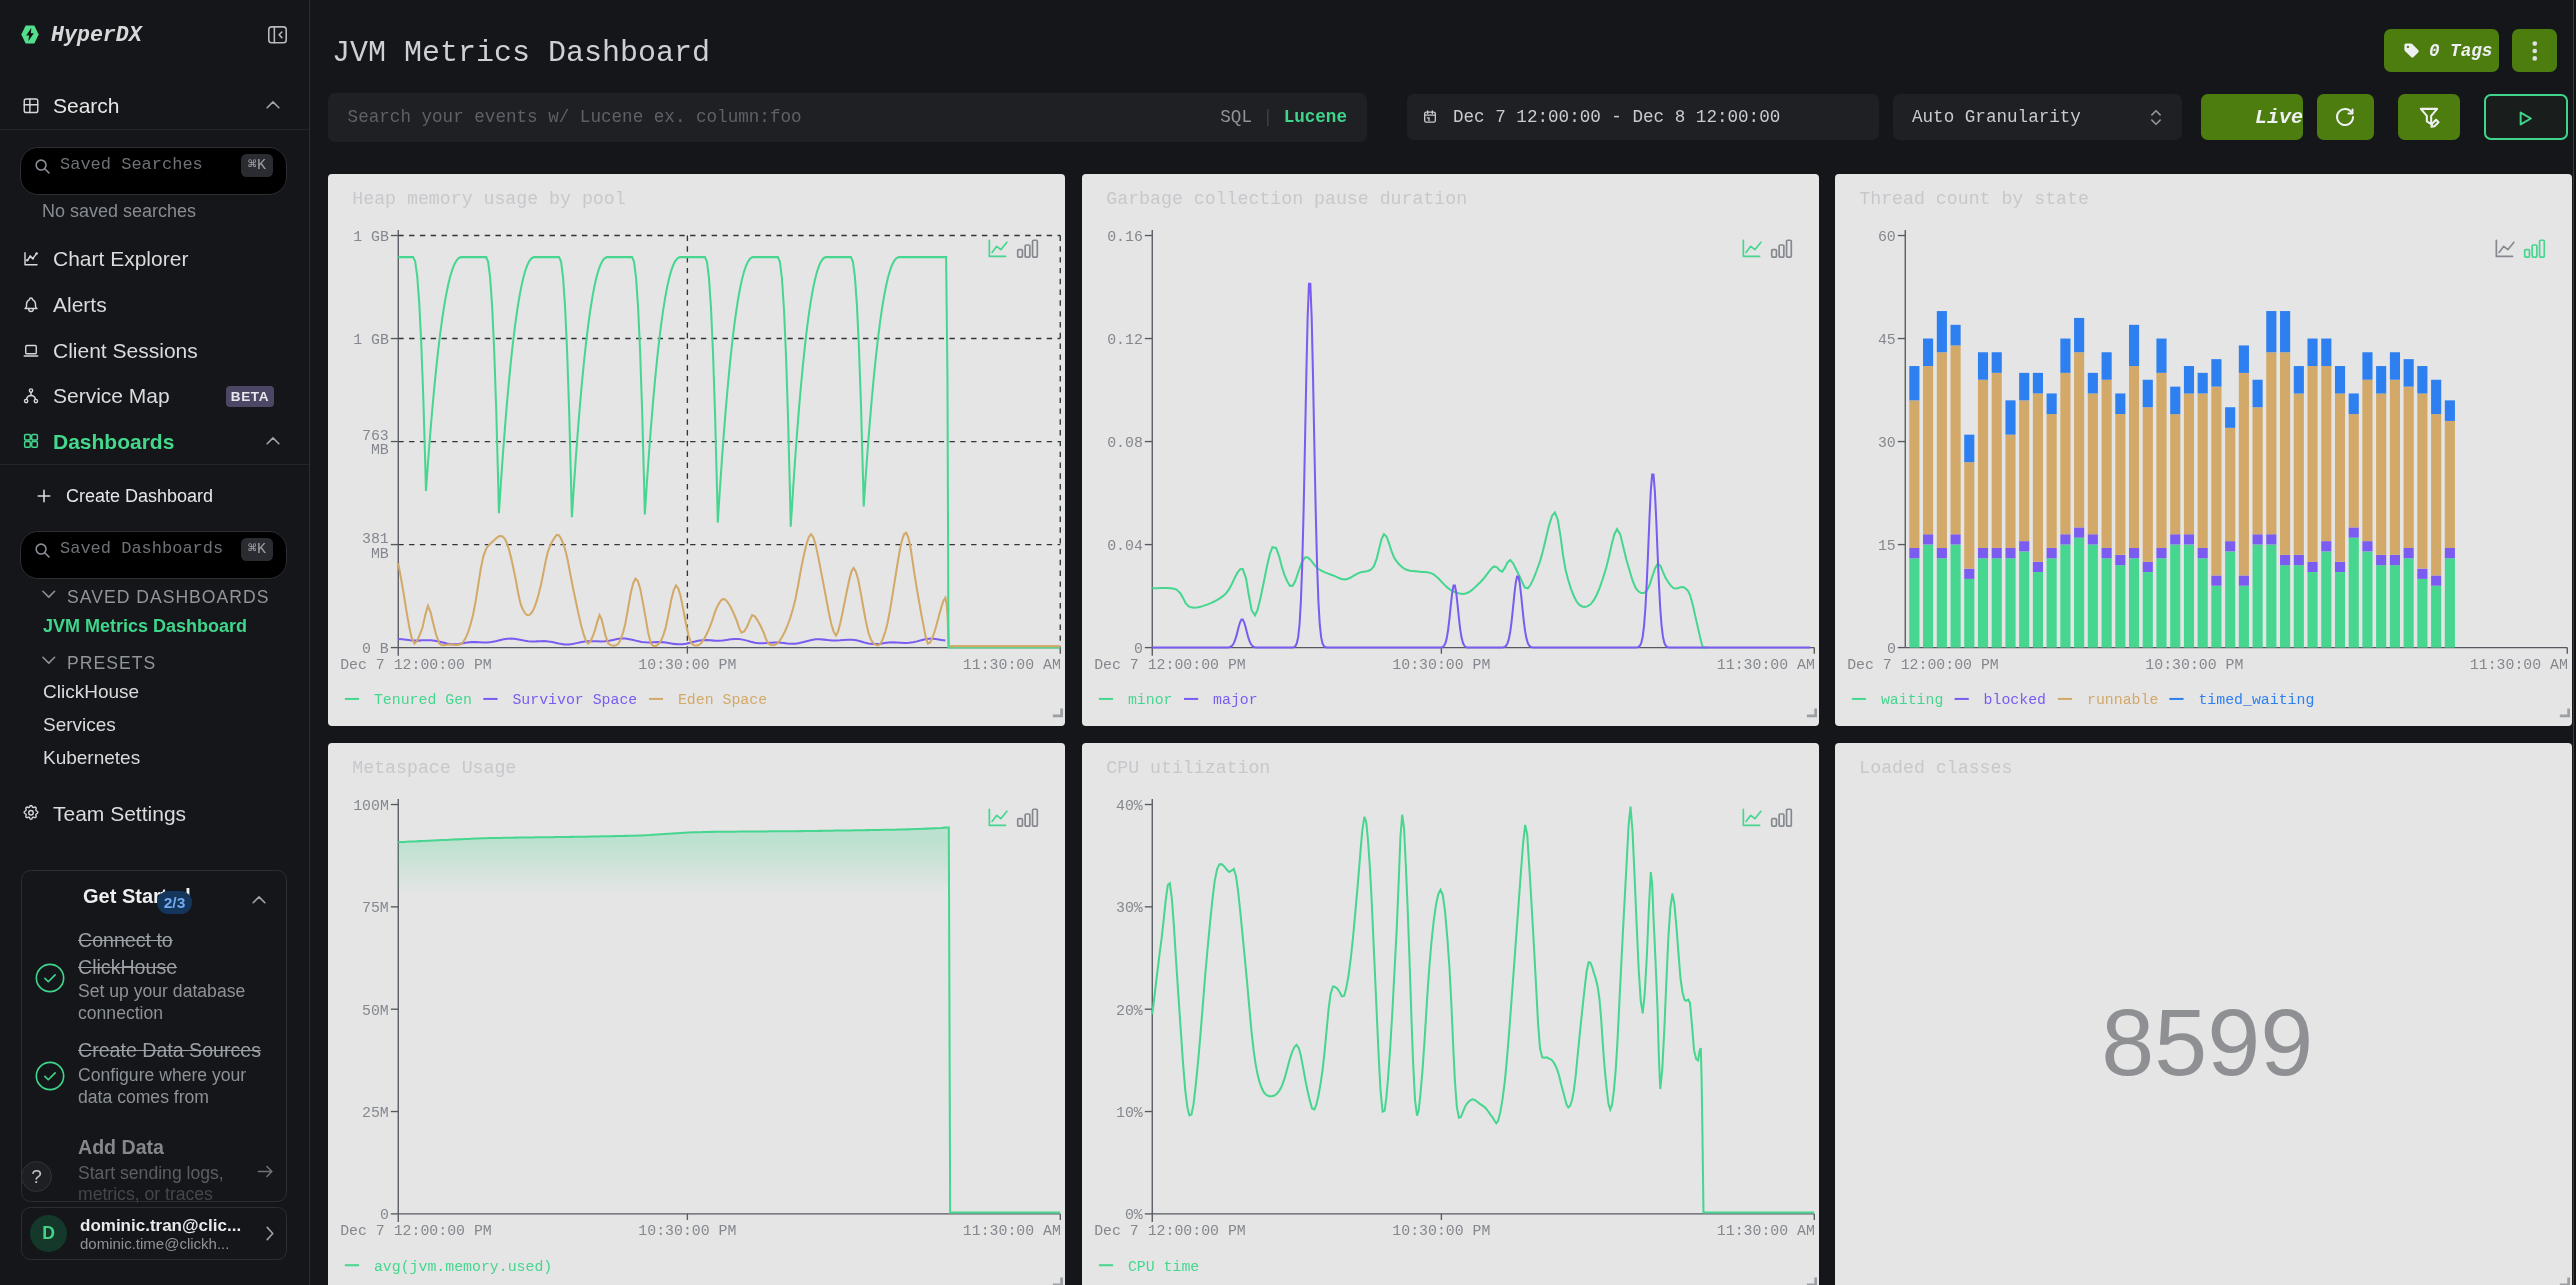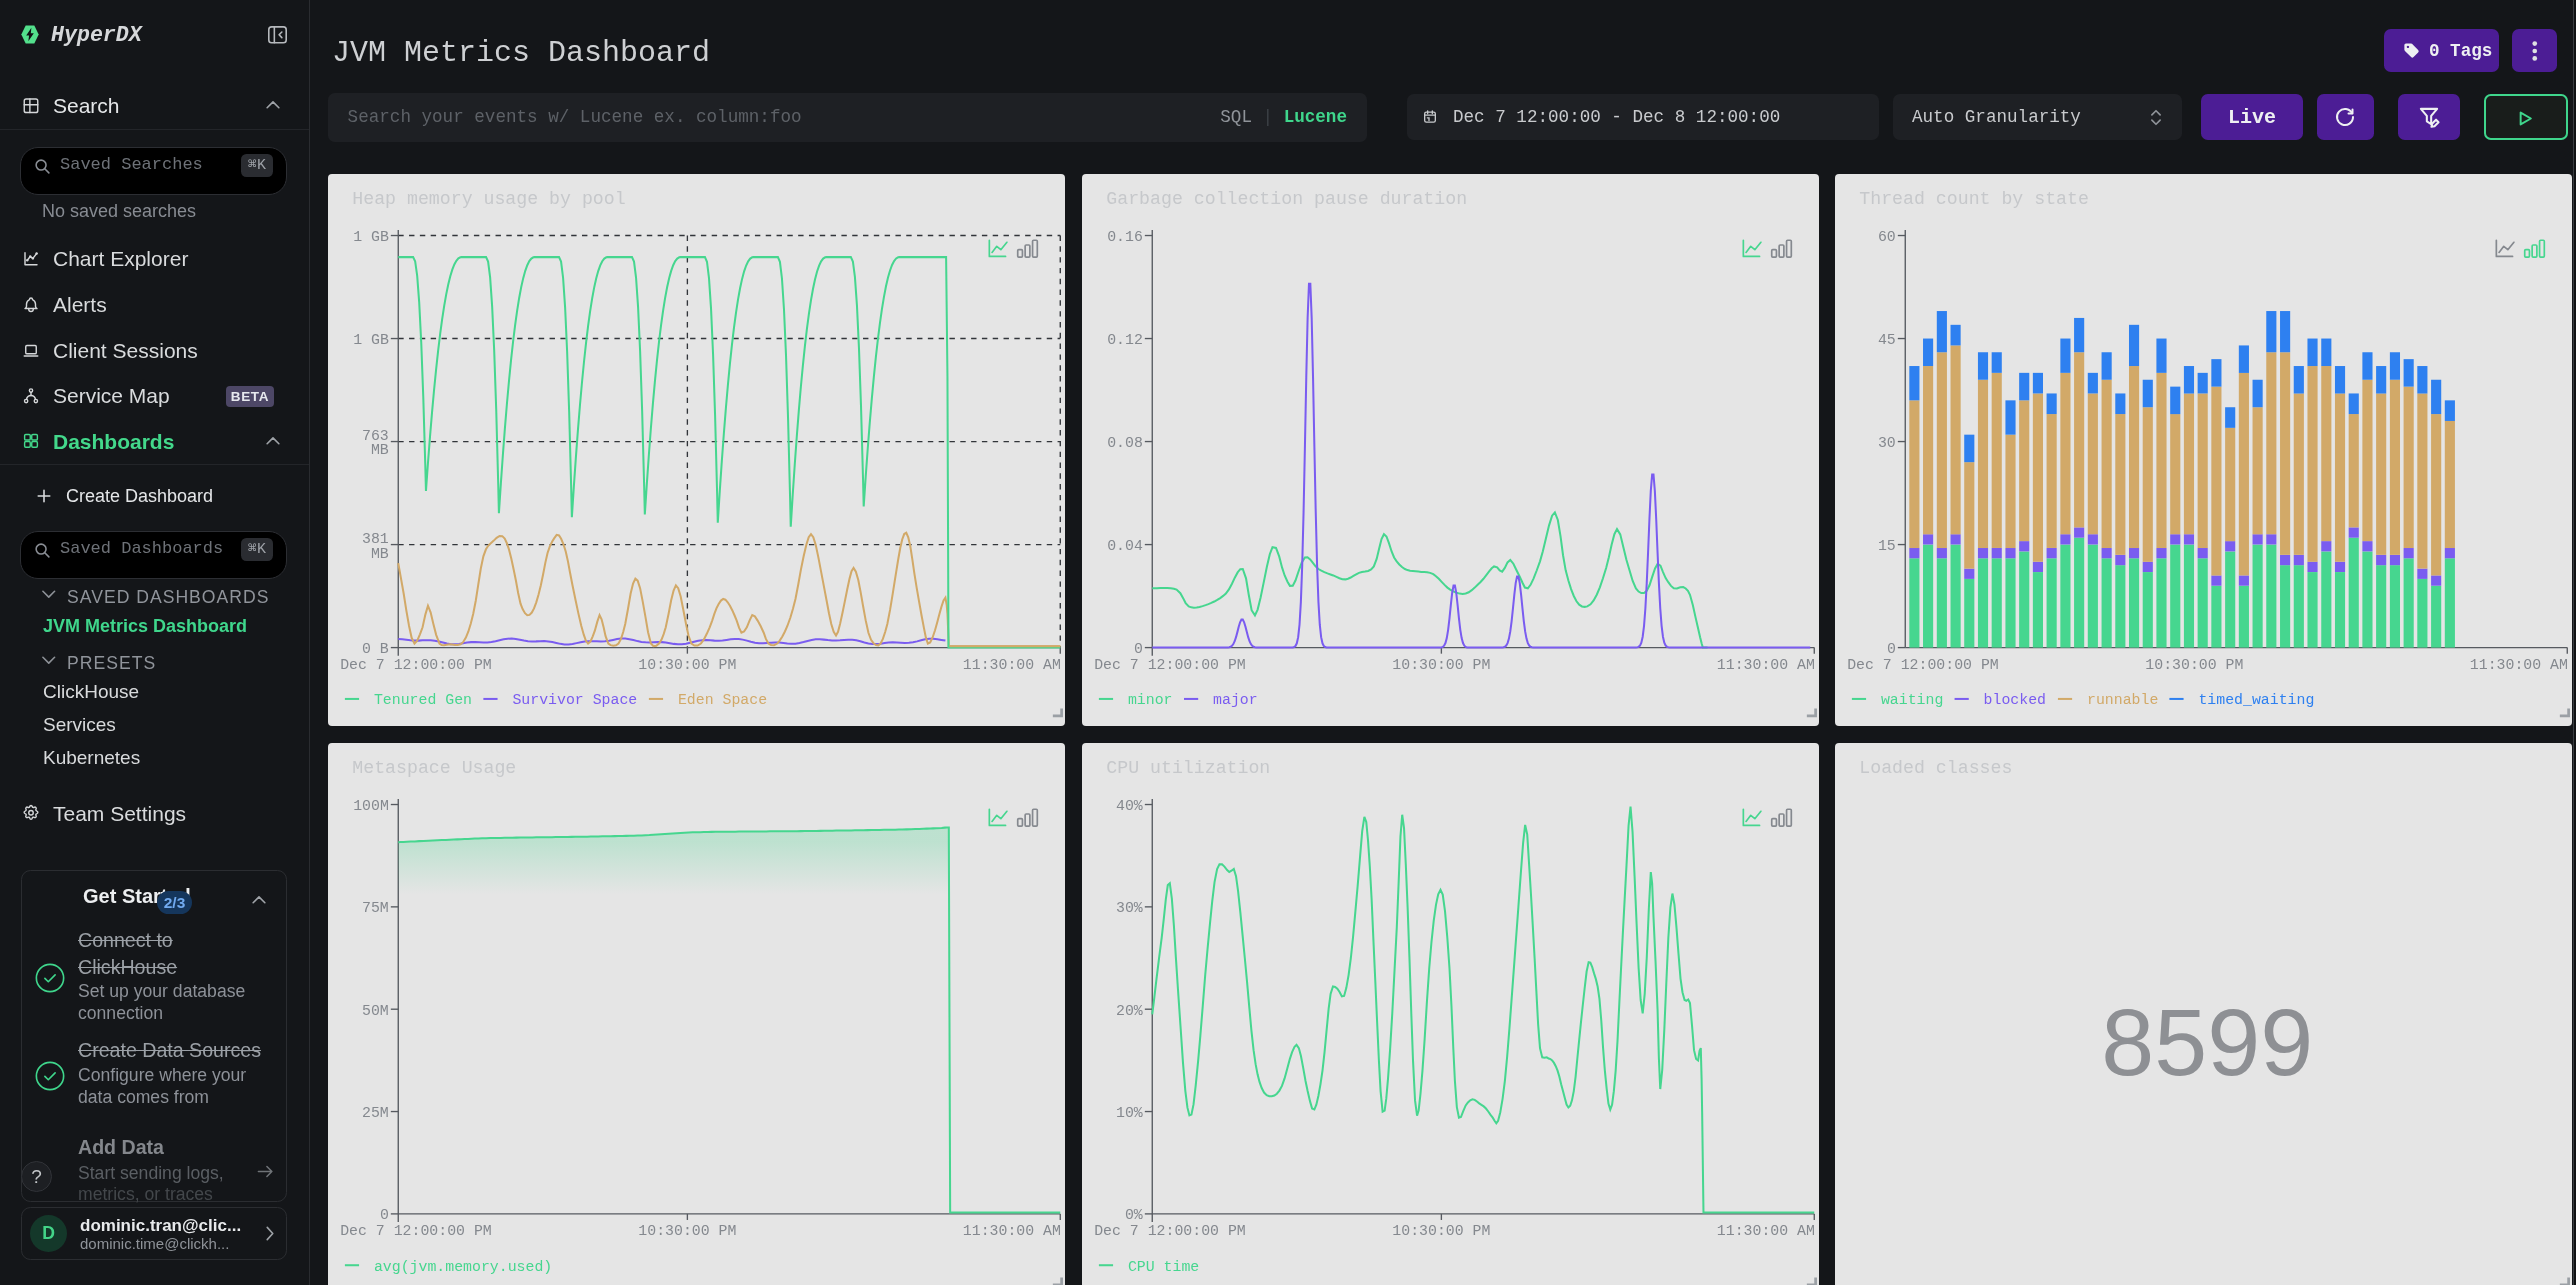--- a/index.html
+++ b/index.html
@@ -9,21 +9,21 @@
 .panel svg { display:block; }
 .pt { font-family:"Liberation Mono", monospace; font-size:27px; fill:#c6c8cb; }
 .al { font-family:"Liberation Mono", monospace; font-size:22px; fill:#84888e; }
 .lg { font-family:"Liberation Mono", monospace; font-size:22px; }
 .sidebar { position:absolute; left:0; top:0; width:310px; height:1285px; background:#141619; border-right:1.4px solid #2a2c30; }
 .nav-ic { position:absolute; left:22px; width:18px; height:19.6px; color:#d5d7d9; }
 .nav-tx { position:absolute; left:53px; font-size:21px; color:#d9dbdd; white-space:nowrap; }
 .pill { position:absolute; left:20px; width:267px; height:48px; border-radius:18px; background:#000000; border:1.4px solid #2c2e33; }
 .chip { position:absolute; left:220px; top:6px; width:32px; height:23px; border-radius:5.4px; background:#2a2c31; color:#9da1a7;
         font-family:"Liberation Mono", monospace; font-size:15px; text-align:center; line-height:23px; }
-.hbtn { position:absolute; background:#4c1d95; border-radius:6.8px; }
+.hbtn { position:absolute; background:#4d7c0f; border-radius:6.8px;font-style:italic; }
 .inpt { position:absolute; background:#1e2024; border-radius:6.8px; }
 .sechead { position:absolute; left:67px; font-size:17.6px; letter-spacing:1px; color:#90949b; white-space:nowrap; }
 .sub { position:absolute; left:43px; font-size:19px; color:#d9dbdd; white-space:nowrap; }
 svg { display:block; }
 </style></head>
 <body>
 
 <div class="sidebar">
   <svg class="abs" style="left:21px;top:25px;" width="18" height="19" viewBox="0 0 27 28">
     <polygon points="7,0.5 20,0.5 26.5,14 20,27.5 7,27.5 0.5,14" fill="#53e08c"></polygon>
@@ -214,21 +214,21 @@
 </div>
 
 <div class="inpt" style="left:1893px;top:94px;width:289px;height:46px;">
   <div class="abs mono" style="left:19px;top:13px;font-size:17.6px;color:#c8cacd;">Auto Granularity</div>
   <svg class="abs" style="left:257px;top:13.5px;" width="12" height="19" viewBox="0 0 16 24" fill="none" stroke="#8f9399" stroke-width="2.2" stroke-linecap="round" stroke-linejoin="round">
       <path d="M2.5 8.5 L8 3 l5.5 5.5 M2.5 15.5 L8 21 l5.5 -5.5"></path>
     </svg>
 </div>
 
 <div class="hbtn" style="left:2201px;top:94px;width:102px;height:46px;">
-  <div class="abs mono" style="left:0;top:11.5px;width:100%;text-align:center;font-size:20px;font-weight:bold;color:#eef0f2;">Live</div>
+  <div class="abs mono" style="left:0;top:11.5px;width:100%;text-align:right;font-size:20px;font-weight:bold;color:#eef0f2;">Live</div>
 </div>
 
 <div class="hbtn" style="left:2317px;top:94px;width:57px;height:46px;">
   <svg class="abs" style="left:16px;top:10.8px;" width="24" height="24" viewBox="0 0 24 24" fill="none" stroke="#eef0f2" stroke-width="2" stroke-linecap="round" stroke-linejoin="round">
       <path d="M19.1 8.3 A8 8 0 1 0 20 12"></path>
       <path d="M15.5 8.5 h4 v-4"></path>
     </svg>
 </div>
 
 <div class="hbtn" style="left:2398px;top:94px;width:62px;height:46px;">

